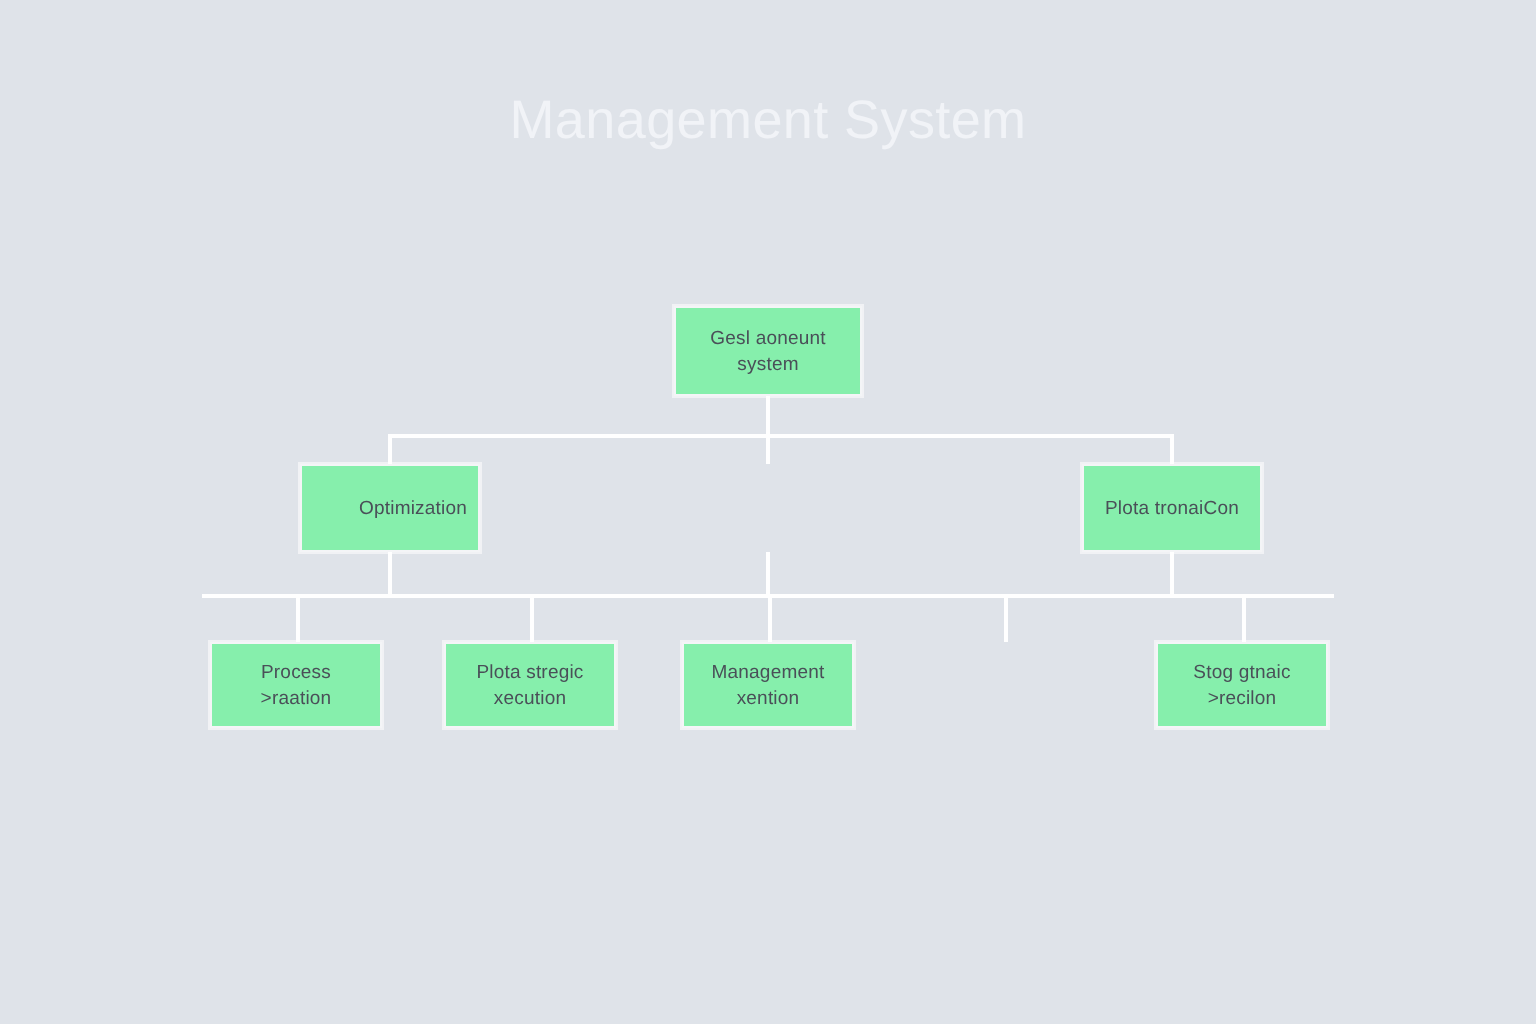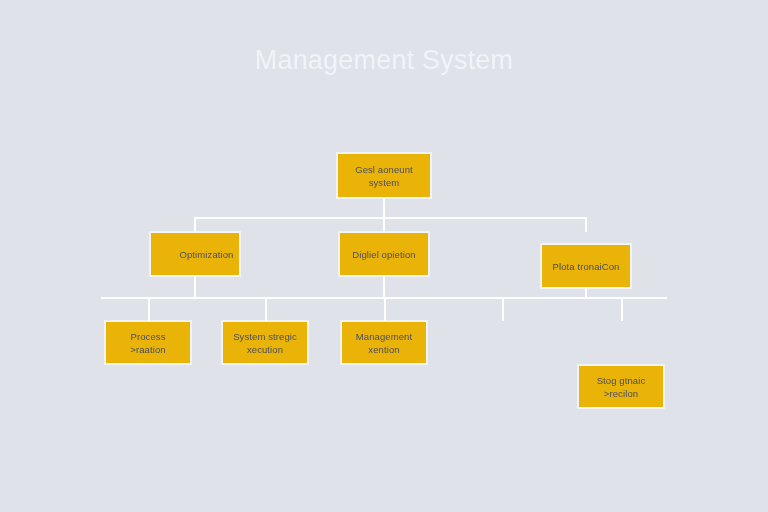--- a/index.html
+++ b/index.html
@@ -44,21 +44,21 @@
   }
   .conn {
     position: absolute;
     background: #ffffff;
   }
   .conn-h { height: 2px; }
   .conn-v { width: 2px; }
   
   .node {
     position: absolute;
-    background: #eab308;
+    background: #86efac;
     border: 1px solid #f4f5f7;
     box-sizing: border-box;
     display: flex;
     align-items: center;
     justify-content: center;
     text-align: center;
     color: #4a4f58;
     font-size: 9.5px;
     line-height: 13px;
     letter-spacing: 0.1px;
@@ -77,31 +77,31 @@
     width: 94px;
     height: 45px;
   }
   .lvl2 {
     top: 232px;
     width: 90px;
     height: 44px;
   }
   .lvl2-0 { left: 150px; padding-left: 28px; }
   .lvl2-1 { left: 339px; }
-  .lvl2-2 { left: 541px; margin-top: 12px; }
+  .lvl2-2 { left: 541px; }
   .leaf {
     top: 321px;
     width: 86px;
     height: 43px;
   }
   .leaf-0 { left: 105px; }
   .leaf-1 { left: 222px; }
   .leaf-2 { left: 341px; }
   .leaf-3 { left: 459px; }
-  .leaf-4 { left: 578px; margin-top: 44px; }
+  .leaf-4 { left: 578px; }
 </style>
 </head>
 <body>
 
 <div id="canvas">
 
   <div id="page-title">Management System</div>
 
   <div id="connectors">
 
@@ -127,33 +127,30 @@
   </div>
 
   <div class="node node-root">
     <span class="node-label">Gesl aoneunt
 system</span>
   </div>
 
   <div class="node lvl2 lvl2-0">
     <span class="node-label">Optimization</span>
   </div>
-  <div class="node lvl2 lvl2-1">
-    <span class="node-label">Digliel opietion</span>
-  </div>
   <div class="node lvl2 lvl2-2">
     <span class="node-label">Plota tronaiCon</span>
   </div>
 
   <div class="node leaf leaf-0">
     <span class="node-label">Process
 &gt;raation</span>
   </div>
   <div class="node leaf leaf-1">
-    <span class="node-label">System stregic
+    <span class="node-label">Plota stregic
 xecution</span>
   </div>
   <div class="node leaf leaf-2">
     <span class="node-label">Management
 xention</span>
   </div>
   <div class="node leaf leaf-4">
     <span class="node-label">Stog gtnaic
 &gt;recilon</span>
   </div>

